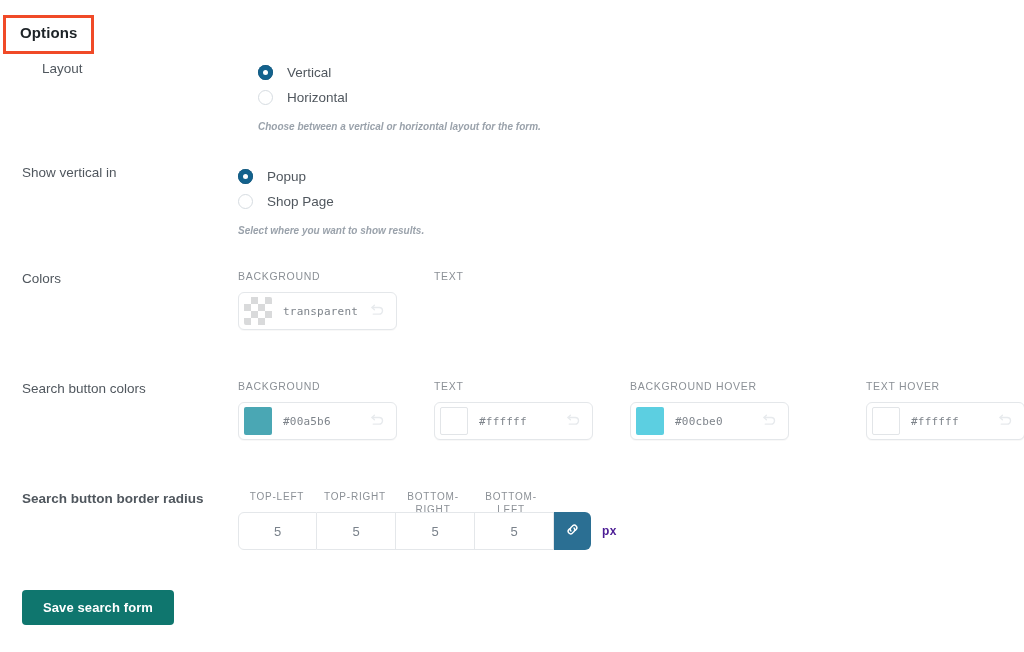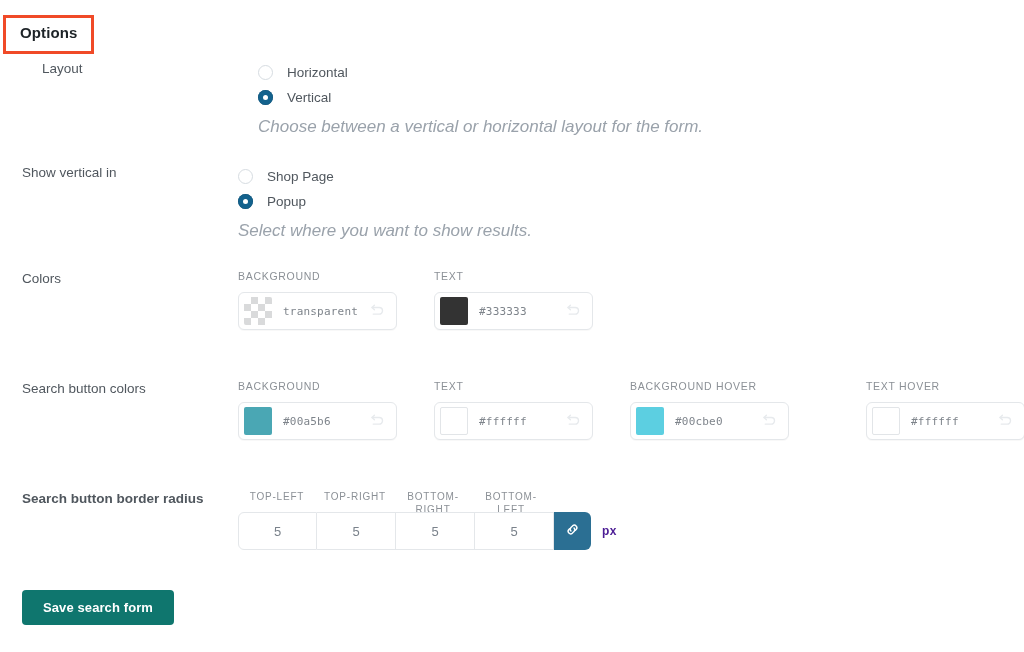--- a/index.html
+++ b/index.html
@@ -86,25 +86,26 @@
   .radio-mark.off {
     background: #ffffff;
     border: 1px solid #d6dce1;
   }
   .radio-text {
     font-size: 13.5px;
     color: #50575e;
     line-height: 18px;
   }
   .hint {
-    font-size: 17px;
+    font-size: 10px;
     font-style: italic;
     color: #9aa2ab;
     line-height: 16px;
     margin-top: 9px;
+    font-weight: bold;
   }
 
   
   .field-col { position: absolute; top: 0; }
   .field-head {
     font-size: 10.5px;
     letter-spacing: 0.7px;
     color: #8b9096;
     line-height: 13px;
     margin-bottom: 9px;
@@ -236,43 +237,43 @@
 
 <div class="panel-title-wrap">
   <div class="panel-title">Options</div>
 </div>
 
 <div class="row" style="top:60px;padding-left:20px;">
   <div class="row-label">Layout</div>
   <div class="row-fields">
     <div class="radio-group">
       <div class="radio-opt">
+        <span class="radio-mark on"></span>
+        <span class="radio-text">Vertical</span>
+      </div>
+      <div class="radio-opt">
         <span class="radio-mark off"></span>
         <span class="radio-text">Horizontal</span>
-      </div>
-      <div class="radio-opt">
-        <span class="radio-mark on"></span>
-        <span class="radio-text">Vertical</span>
       </div>
       <div class="hint">Choose between a vertical or horizontal layout for the form.</div>
     </div>
   </div>
 </div>
 
 <div class="row" style="top:164px;">
   <div class="row-label">Show vertical in</div>
   <div class="row-fields">
     <div class="radio-group">
       <div class="radio-opt">
+        <span class="radio-mark on"></span>
+        <span class="radio-text">Popup</span>
+      </div>
+      <div class="radio-opt">
         <span class="radio-mark off"></span>
         <span class="radio-text">Shop Page</span>
-      </div>
-      <div class="radio-opt">
-        <span class="radio-mark on"></span>
-        <span class="radio-text">Popup</span>
       </div>
       <div class="hint">Select where you want to show results.</div>
     </div>
   </div>
 </div>
 
 <div class="row" style="top:270px;">
   <div class="row-label">Colors</div>
   <div class="row-fields" style="position:relative; height:72px;">
 
@@ -285,30 +286,20 @@
           <svg width="18" height="18" viewBox="0 0 18 18" fill="none">
             <path d="M4 5.5 H11.2 A3.3 3.3 0 0 1 11.2 12.1 H5.2" stroke="#e7eaed" stroke-width="1.4" fill="none" stroke-linecap="round"></path>
             <path d="M6.4 3.3 L4.0 5.5 L6.4 7.7" stroke="#e7eaed" stroke-width="1.4" fill="none" stroke-linecap="round" stroke-linejoin="round"></path>
           </svg>
         </span>
       </div>
     </div>
 
     <div class="field-col" style="left:196px;">
       <div class="field-head">TEXT</div>
-      <div class="color-field">
-        <span class="swatch" style="background:#333333;"></span>
-        <span class="color-value">#333333</span>
-        <span class="reset-icon">
-          <svg width="18" height="18" viewBox="0 0 18 18" fill="none">
-            <path d="M4 5.5 H11.2 A3.3 3.3 0 0 1 11.2 12.1 H5.2" stroke="#e7eaed" stroke-width="1.4" fill="none" stroke-linecap="round"></path>
-            <path d="M6.4 3.3 L4.0 5.5 L6.4 7.7" stroke="#e7eaed" stroke-width="1.4" fill="none" stroke-linecap="round" stroke-linejoin="round"></path>
-          </svg>
-        </span>
-      </div>
     </div>
 
   </div>
 </div>
 
 <div class="row" style="top:380px;">
   <div class="row-label">Search button colors</div>
   <div class="row-fields" style="position:relative; height:72px;">
 
     <div class="field-col" style="left:0px;">

